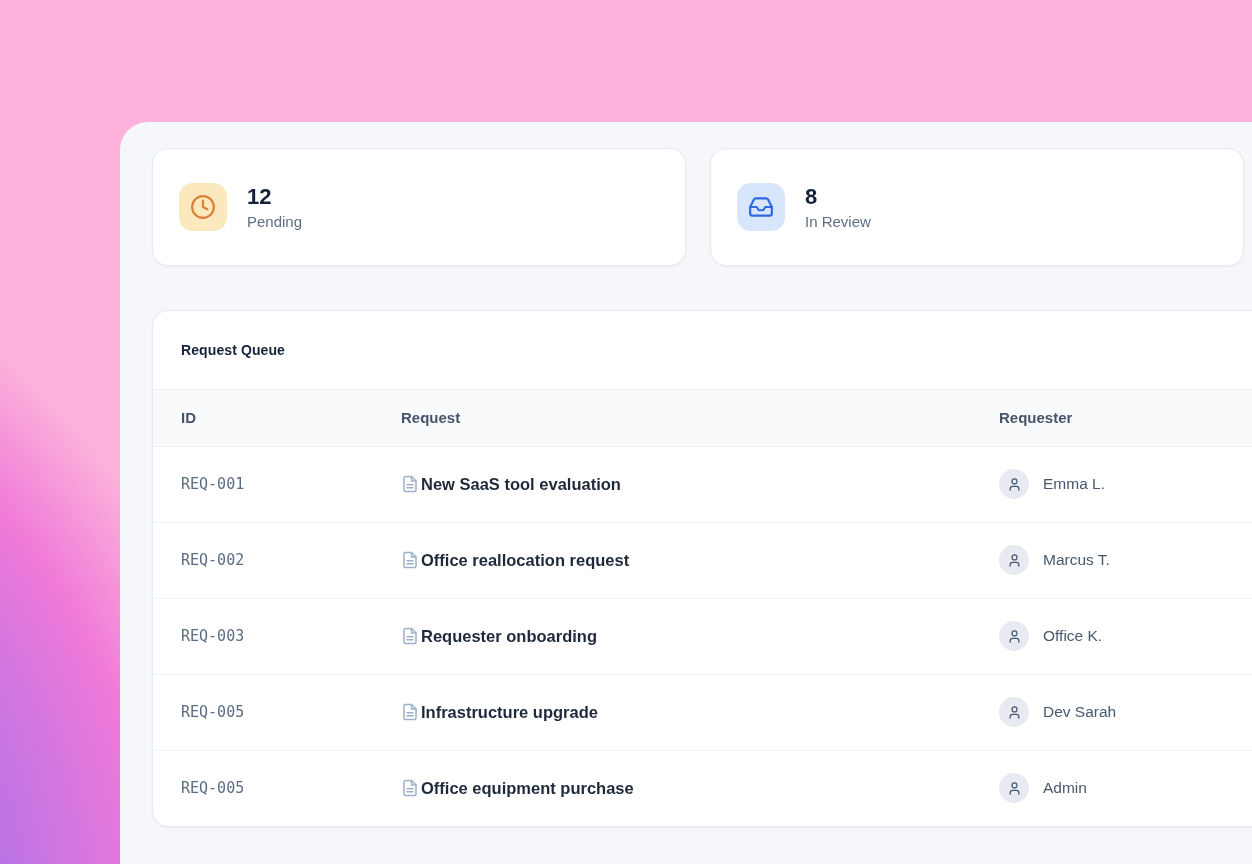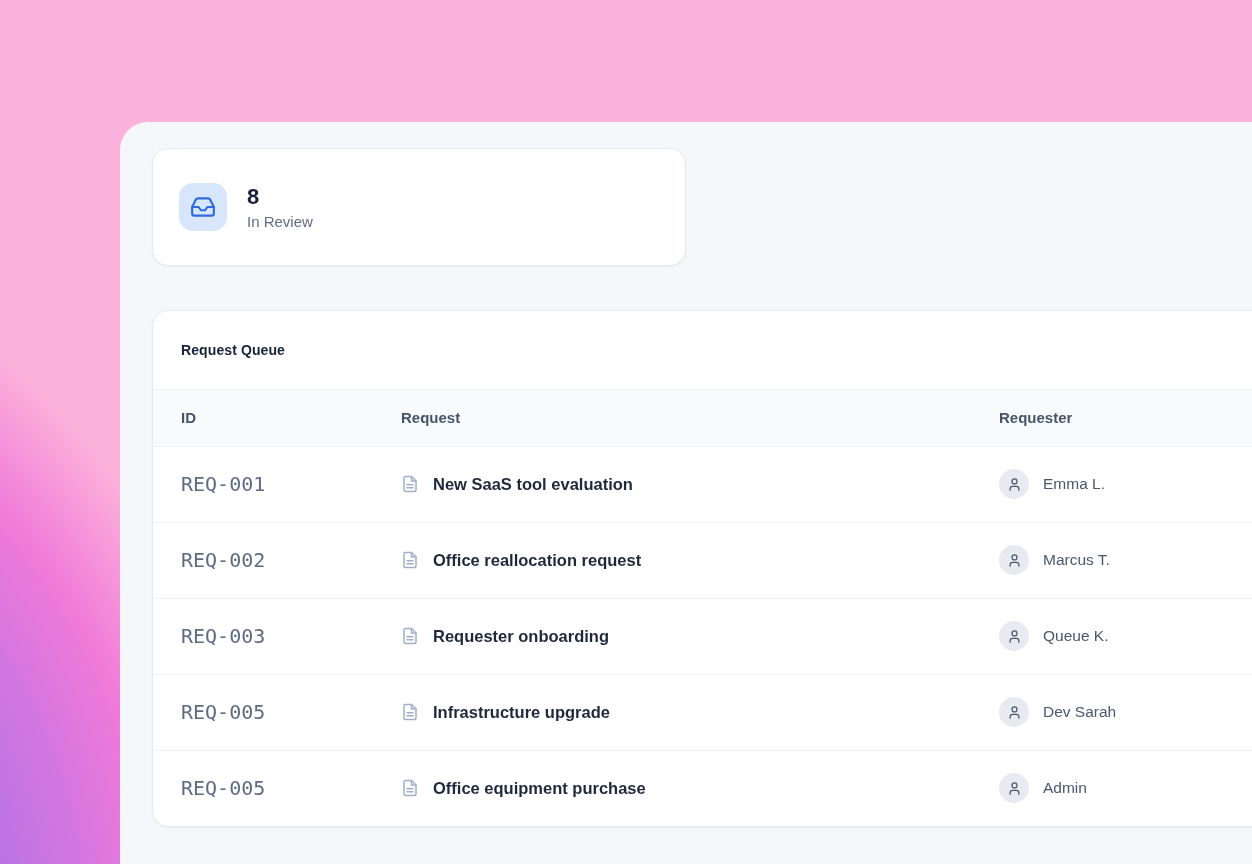--- a/index.html
+++ b/index.html
@@ -66,23 +66,23 @@
   }
   th.col-id { width:248px; padding-left:28px; }
   th.col-request { width:598px; }
   tbody tr { height:76px; }
   tbody tr + tr td { border-top:1px solid #f0f3f7; }
   thead tr { border-bottom:1px solid #edf0f5; }
   td { vertical-align:middle; }
   td.cell-id {
     padding-left:28px;
     font-family:"DejaVu Sans Mono", monospace;
-    font-size:20px; color:#5c6c82;
-  }
-  .request-wrap { display:flex; align-items:flex-start; gap:14px; }
+    font-size:15px; color:#5c6c82;
+  }
+  .request-wrap { display:flex; align-items:flex-start; gap:2px; }
   .file-icon { width:18px; height:18px; color:#9db0c8; flex:0 0 auto; }
   .request-title { font-size:16.5px; font-weight:600; color:#1e293b; }
   .requester-wrap { display:flex; align-items:center; gap:14px; }
   .avatar {
     width:30px; height:30px; border-radius:50%;
     background:#e7ebf1; color:#4a5a72;
     display:flex; align-items:center; justify-content:center;
     flex:0 0 auto;
   }
   .avatar svg { width:15px; height:15px; }
@@ -90,20 +90,32 @@
 </style>
 </head>
 <body>
 
 <div class="stage">
   <div class="panel">
     <div class="panel-inner">
 
       <div class="stats-row">
 
+        <div class="stat-card">
+          <div class="stat-icon amber">
+            <svg viewBox="0 0 24 24" fill="none" stroke="currentColor" stroke-width="2" stroke-linecap="round" stroke-linejoin="round">
+              <circle cx="12" cy="12" r="10"></circle>
+              <polyline points="12 6 12 12 16 14"></polyline>
+            </svg>
+          </div>
+          <div class="stat-text">
+            <div class="stat-value">12</div>
+            <div class="stat-label">Pending</div>
+          </div>
+        </div>
 
         <div class="stat-card">
           <div class="stat-icon blue">
             <svg viewBox="0 0 24 24" fill="none" stroke="currentColor" stroke-width="2" stroke-linecap="round" stroke-linejoin="round">
               <polyline points="22 12 16 12 14 15 10 15 8 12 2 12"></polyline>
               <path d="M5.45 5.11 2 12v6a2 2 0 0 0 2 2h16a2 2 0 0 0 2-2v-6l-3.45-6.89A2 2 0 0 0 16.76 4H7.24a2 2 0 0 0-1.79 1.11z"></path>
             </svg>
           </div>
           <div class="stat-text">
             <div class="stat-value">8</div>
@@ -192,21 +204,21 @@
       </div>
     </td>
     <td class="cell-requester">
       <div class="requester-wrap">
         <span class="avatar">
           <svg viewBox="0 0 24 24" fill="none" stroke="currentColor" stroke-width="2" stroke-linecap="round" stroke-linejoin="round">
             <path d="M19 21v-2a4 4 0 0 0-4-4H9a4 4 0 0 0-4 4v2"></path>
             <circle cx="12" cy="7" r="4"></circle>
           </svg>
         </span>
-        <span class="requester-name">Queue K.</span>
+        <span class="requester-name">Office K.</span>
       </div>
     </td>
   </tr>
 
   <tr>
     <td class="cell-id">REQ-005</td>
     <td class="cell-request">
       <div class="request-wrap">
         <svg class="file-icon" viewBox="0 0 24 24" fill="none" stroke="currentColor" stroke-width="2" stroke-linecap="round" stroke-linejoin="round">
           <path d="M14 2H6a2 2 0 0 0-2 2v16a2 2 0 0 0 2 2h12a2 2 0 0 0 2-2V8z"></path>

